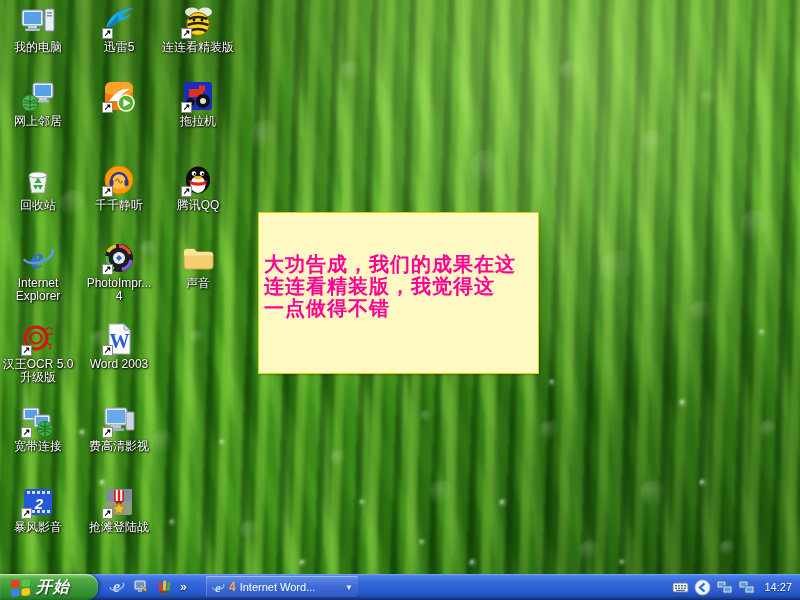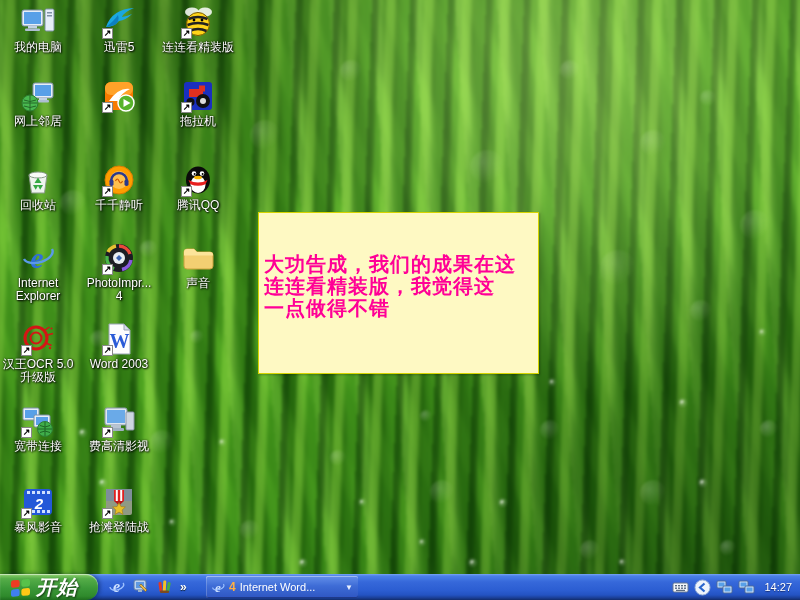--- a/index.html
+++ b/index.html
@@ -39,21 +39,21 @@
              min-height:22px;white-space:pre;}
   
   .taskbar{position:absolute;left:0;bottom:0;width:800px;height:26px;z-index:10;
     background:linear-gradient(180deg,#77a5f3 0,#4a80e8 2px,#3668da 8px,#2c5ed2 16px,
                #2453c2 21px,#1a3e94 24px,#122c6b 26px);}
   .start{position:absolute;left:0;top:0;height:26px;width:98px;box-sizing:border-box;
     display:flex;align-items:center;gap:5px;padding-left:10px;cursor:pointer;
     border-radius:0 12px 12px 0;
     background:linear-gradient(180deg,#8ed06d 0,#55ad48 18%,#3b9838 55%,#2f8a2c 85%,#1f6e1e 100%);
     box-shadow:inset 0 1px 1px rgba(255,255,255,.55),2px 0 4px rgba(0,20,60,.45);}
-  .start-label{color:#fff;font-size:20px;font-weight:bold;font-style:italic;
+  .start-label{color:#fff;font-size:16px;font-weight:bold;font-style:italic;
     text-shadow:1px 1px 2px rgba(0,0,0,.6);letter-spacing:1px;}
   .ql{position:absolute;left:108px;top:4px;display:flex;align-items:center;gap:7px;}
   .qli{width:17px;height:17px;position:relative;cursor:pointer;}
   .qli svg{width:17px;height:17px;}
   .chev{color:#fff;font-size:12px;font-weight:bold;cursor:pointer;text-shadow:0 1px 1px #123;}
   .winbtn{position:absolute;left:206px;top:2px;width:152px;height:22px;cursor:pointer;
     border-radius:2px;display:flex;align-items:center;gap:4px;padding:0 5px;box-sizing:border-box;
     background:linear-gradient(180deg,#6490ea 0,#3e6cd6 45%,#3058c4 95%);
     box-shadow:inset 0 1px rgba(255,255,255,.4),inset 0 -1px rgba(0,0,30,.35),inset 1px 0 rgba(255,255,255,.2);
     color:#fff;font-size:11px;white-space:nowrap;overflow:hidden;}

